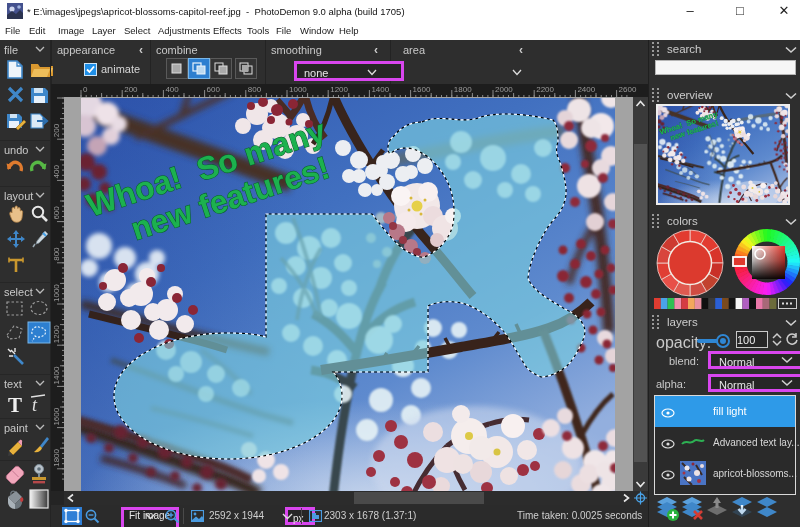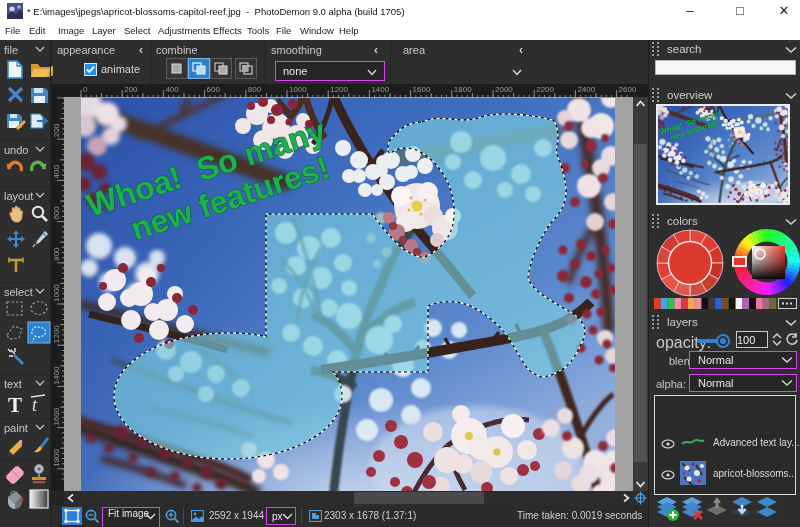--- a/index.html
+++ b/index.html
@@ -15,21 +15,21 @@
 .winbtn { top:0px; width:44px; height:22px; color:#222; font-size:13px; text-align:center; line-height:22px;}
 
 
 #menubar { left:0; top:22px; width:800px; height:18px; background:#ffffff; color:#1a1a1a;
   font-size:9.5px; }
 #menubar span { position:absolute; top:3px; }
 
 
 .hdr { color:#c9c9c9; font-size:11px; }
 .chevL { color:#cccccc; font-size:12px; font-weight:bold; }
-.drop { background:#262626; border:1px solid #d946ef; color:#e6e6e6; font-size:11px; }
+.drop { background:#262626; border:3px solid #d946ef; color:#e6e6e6; font-size:11px;margin-left:19px; }
 .vsep { background:#232323; width:1px; }
 
 
 #topbar { left:0; top:40px; width:800px; height:44px; background:#2e2e2e;padding-left:44px; }
 
 
 #lefttb { left:0; top:40px; width:51px; height:487px; background:#2e2e2e; border-right:1px solid #242424;}
 
 
 #canv { left:51px; top:84px; width:597px; height:443px; background:#a3a3a3; }
@@ -714,21 +714,21 @@
       <div class="drop abs" style="left:215px;top:2px;width:30px;height:18px;padding:3px 0 0 5px;font-size:10px">px</div>
       <svg class="abs" style="left:231px;top:8px" width="11" height="7">
           <path d="M1,1 L5.5,5.5 L10,1" stroke="#ddd" stroke-width="1.4" fill="none"></path>
         </svg>
       <div class="abs" style="left:250px;top:3px;width:1px;height:16px;background:#4a4a4a"></div>
       <svg class="abs" style="left:258px;top:5px" width="13" height="12">
         <rect x="0.5" y="0.5" width="12" height="11" fill="none" stroke="#4a9be0" stroke-width="1.2"></rect>
         <path d="M3,3 L7,3 L7,5 L10,5 L10,9 L3,9 Z" fill="#4a9be0"></path>
       </svg>
       <span class="abs" style="left:273px;top:5px">2303 x 1678 (1.37:1)</span>
-      <span class="abs" style="left:466px;top:5px">Time taken: 0.0019 seconds</span>
+      <span class="abs" style="left:466px;top:5px">Time taken: 0.0025 seconds</span>
     </div>
   </div>
 
   <div id="rpanel" class="abs">
       <svg class="abs" style="left:3px;top:2px" width="8" height="15">
         <g fill="#999">
           <rect x="0" y="0" width="2" height="2"></rect>
           <rect x="5" y="0" width="2" height="2"></rect>
           <rect x="0" y="4" width="2" height="2"></rect>
           <rect x="5" y="4" width="2" height="2"></rect>
@@ -923,20 +923,27 @@
       <div class="drop abs" style="left:40px;top:311px;width:108px;height:18px;padding:2px 0 0 8px">Normal</div>
       <svg class="abs" style="left:132px;top:316px" width="12" height="8">
         <path d="M1,1.5 L6,6 L11,1.5" stroke="#cfcfcf" stroke-width="1.6" fill="none"></path>
       </svg>
       <span class="abs" style="left:7px;top:338px;color:#c9c9c9;font-size:11px">alpha:</span>
       <div class="drop abs" style="left:40px;top:334px;width:108px;height:18px;padding:2px 0 0 8px">Normal</div>
       <svg class="abs" style="left:132px;top:339px" width="12" height="8">
         <path d="M1,1.5 L6,6 L11,1.5" stroke="#cfcfcf" stroke-width="1.6" fill="none"></path>
       </svg>
       <div class="abs" style="left:5px;top:355px;width:142px;height:100px;border:1px solid #d9d9d9;background:#2a2a2a">
+        <div style="position:absolute;left:0;top:0;width:140px;height:31px;background:#2e9ae8;color:#fff;font-size:11px">
+          <span style="position:absolute;left:6px;top:10px"><svg width="14" height="10" style="vertical-align:middle">
+              <ellipse cx="7" cy="5" rx="6" ry="4" fill="none" stroke="#fff" stroke-width="1.2"></ellipse>
+              <circle cx="7" cy="5" r="1.6" fill="#fff"></circle>
+            </svg></span>
+          <span style="position:absolute;left:58px;top:9px">fill light</span>
+        </div>
         <div style="position:absolute;left:0;top:31px;width:140px;height:31px;color:#d8d8d8;font-size:11px">
           <span style="position:absolute;left:6px;top:10px"><svg width="14" height="10" style="vertical-align:middle">
               <ellipse cx="7" cy="5" rx="6" ry="4" fill="none" stroke="#ddd" stroke-width="1.2"></ellipse>
               <circle cx="7" cy="5" r="1.6" fill="#ddd"></circle>
             </svg></span>
           <svg style="position:absolute;left:25px;top:8px" width="26" height="14">
             <path d="M2,9 C6,4 10,10 14,6 C17,3 21,8 24,5" stroke="#2db053" stroke-width="2" fill="none"></path>
           </svg>
           <span style="position:absolute;left:58px;top:10px;font-size:10px">Advanced text lay...</span>
         </div>

